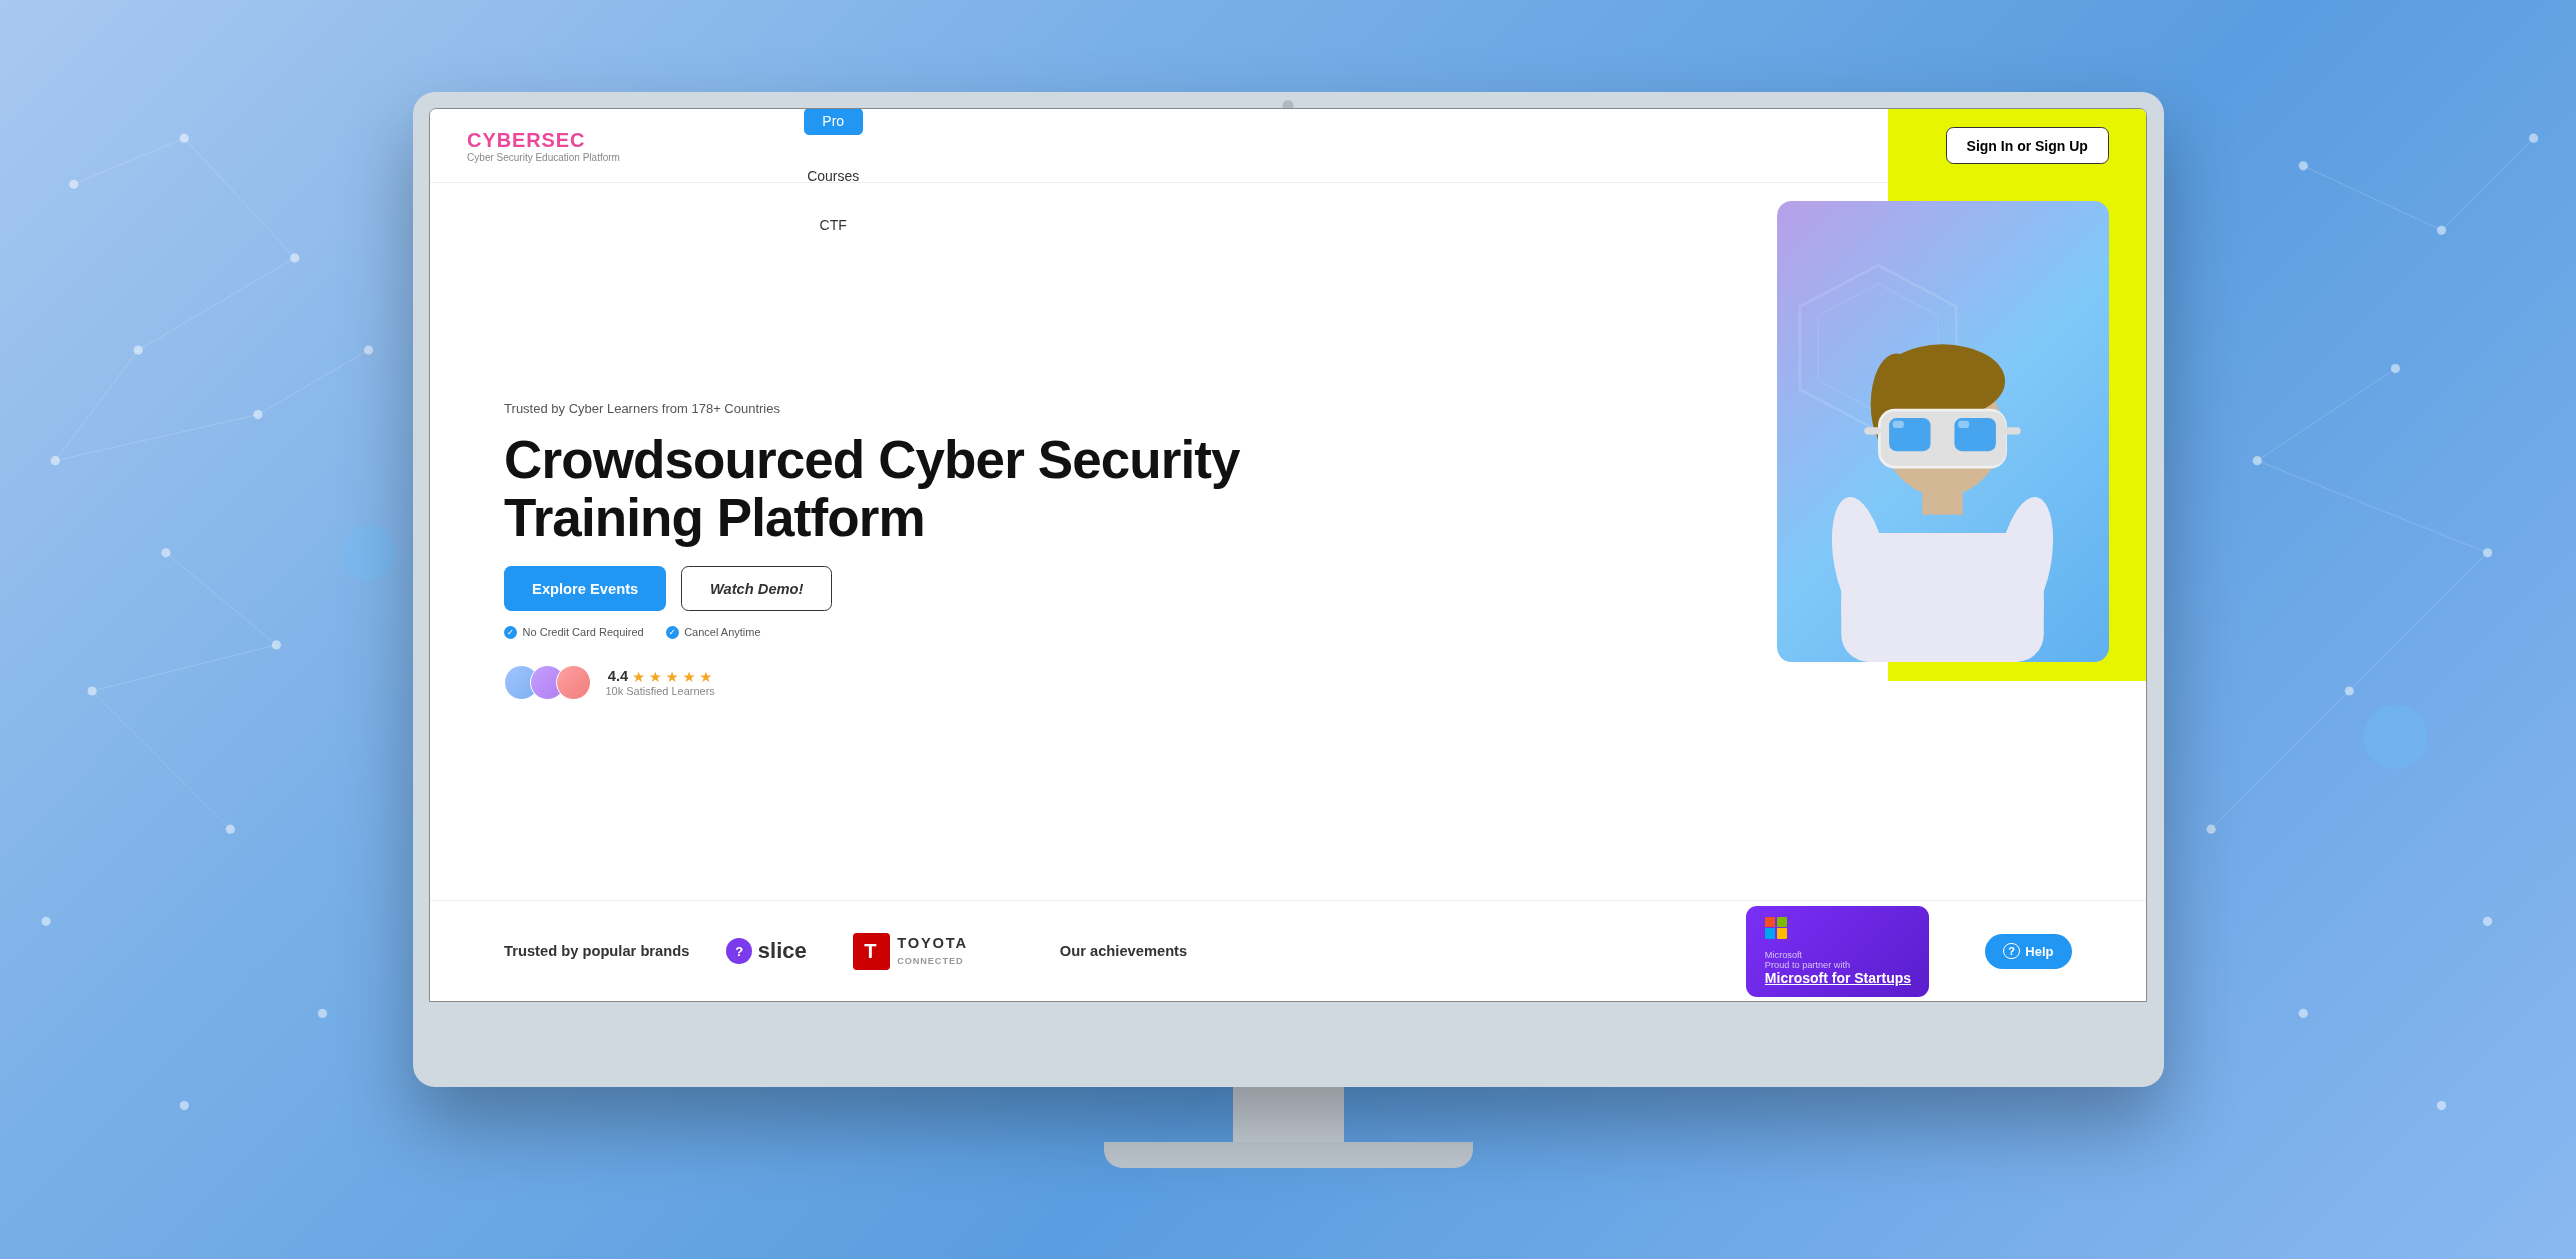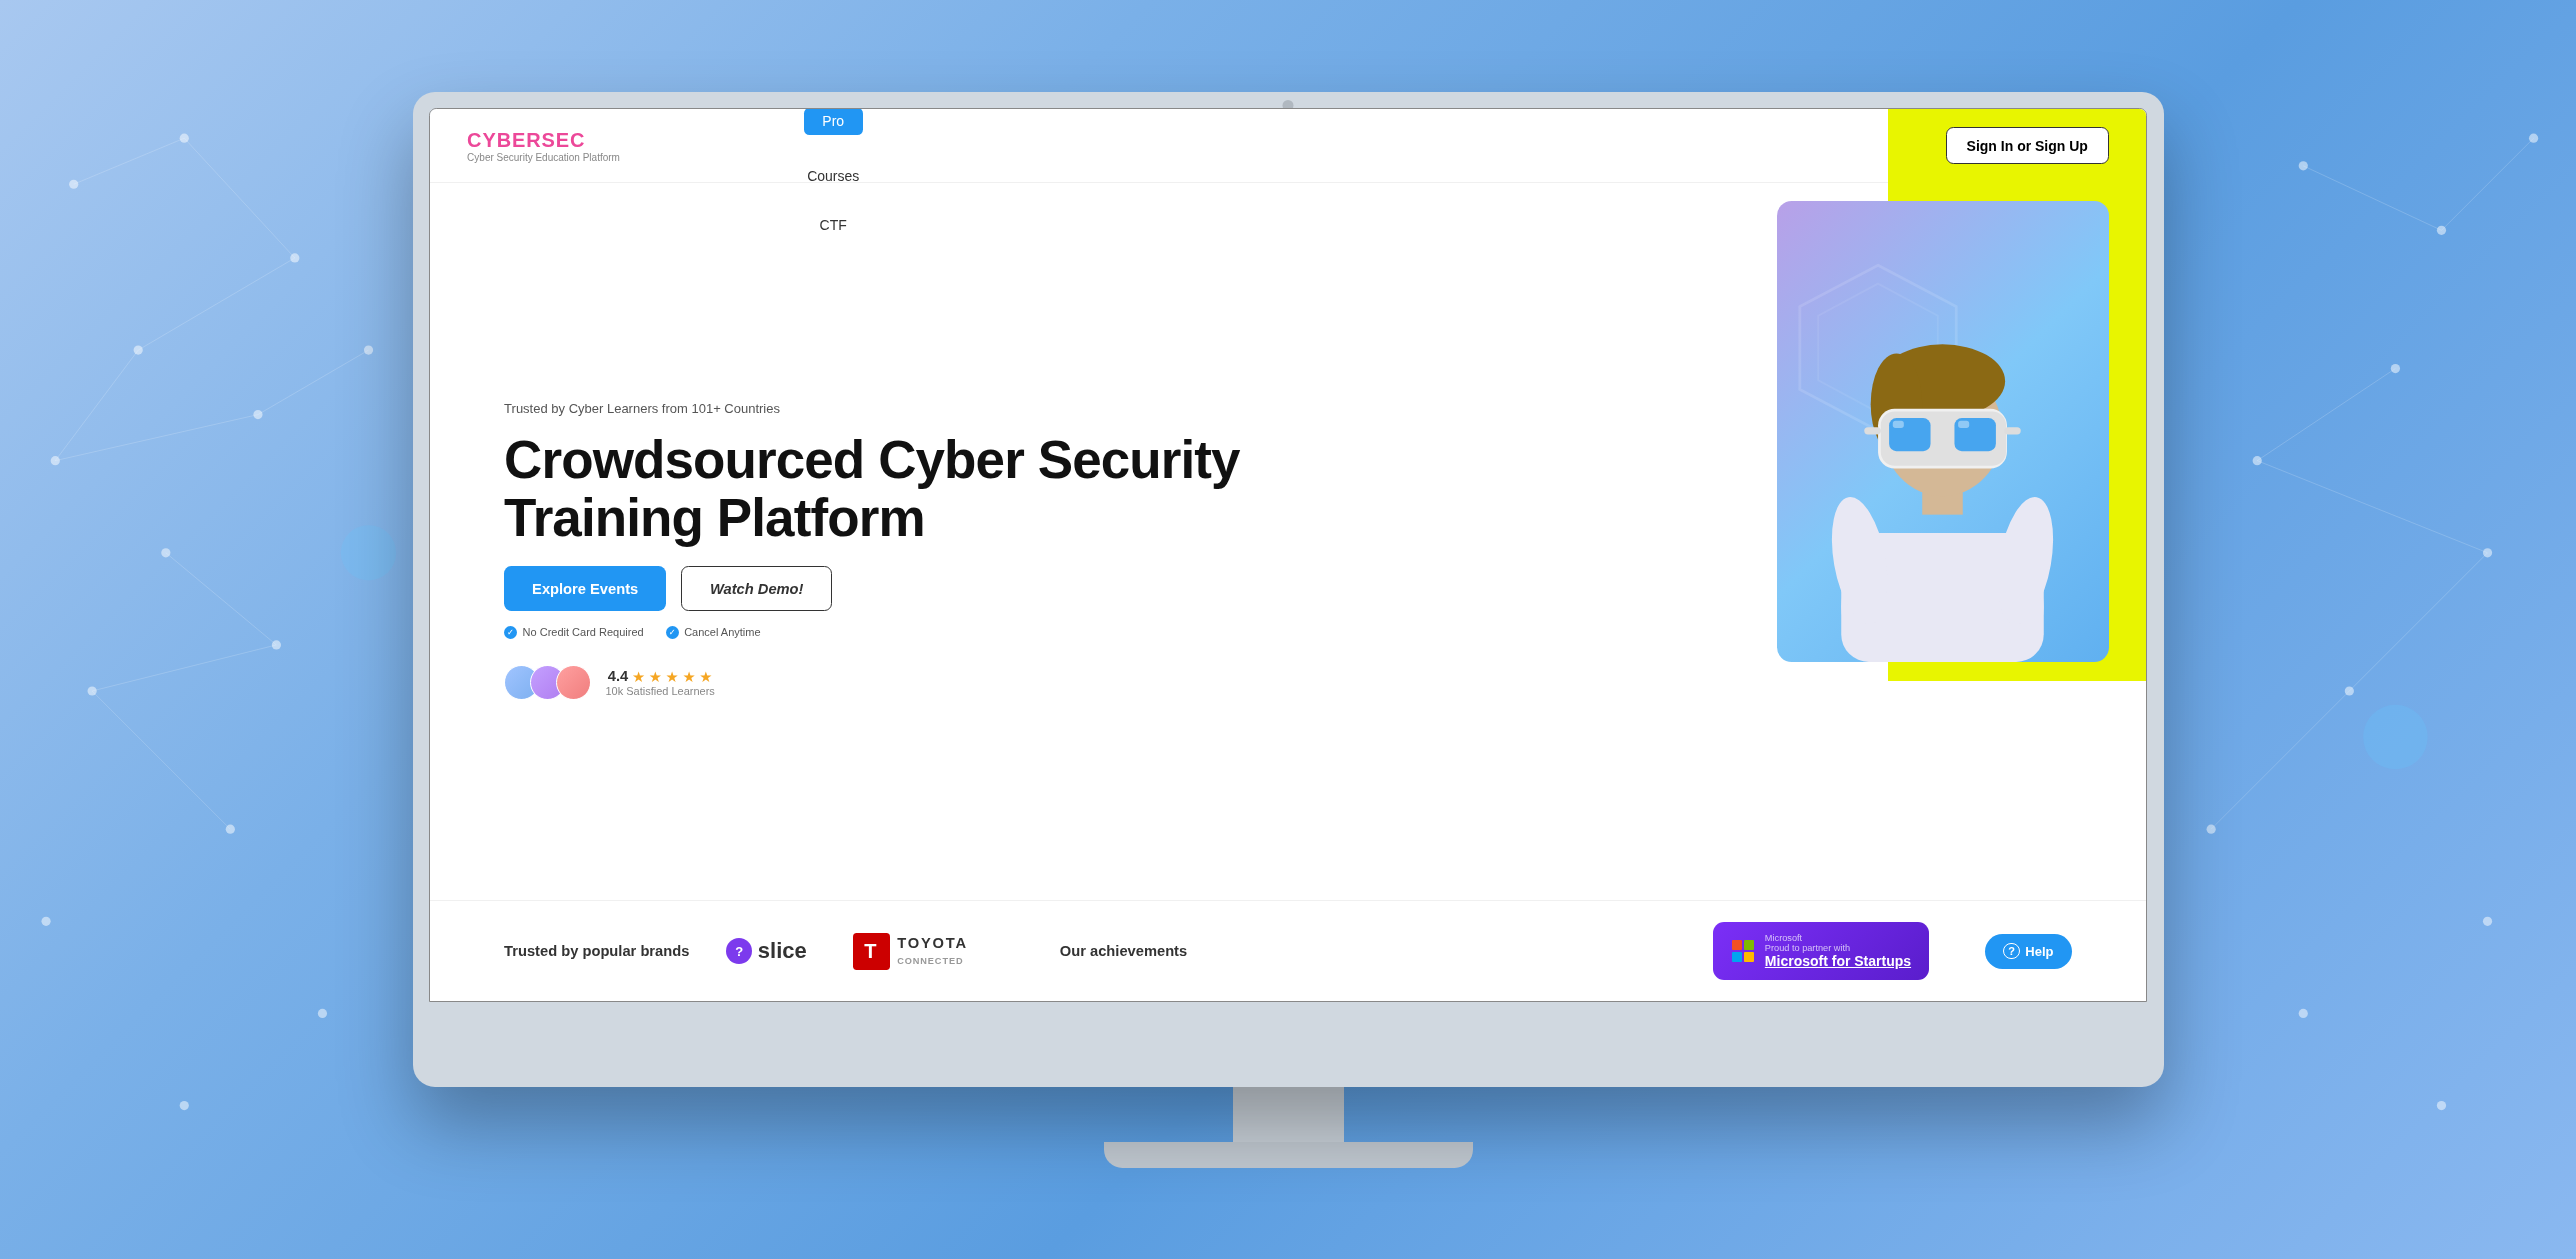--- a/index.html
+++ b/index.html
@@ -429,23 +429,24 @@
       font-weight: 600;
       color: #333;
       margin-left: 55px;
     }
 
     .microsoft-badge {
       background: linear-gradient(135deg, #7b2ff7, #5a1dcc);
       border-radius: 11px;
       padding: 11px 18.4px;
       display: flex;
-      align-items: center;
+      align-items: flex-start;
       gap: 11px;
       margin-left: auto;
+      flex-direction: column;
     }
 
     .ms-logo {
       display: grid;
       grid-template-columns: 1fr 1fr;
       gap: 1.8px;
       width: 22px;
       height: 22px;
     }
 
@@ -570,21 +571,21 @@
 
           <div class="yellow-block-header"></div>
 
           <div class="header-right">
             <button class="sign-in-btn">Sign In or Sign Up</button>
           </div>
         </header>
 
         <div class="hero">
           <div class="hero-left">
-            <p class="hero-trusted-text">Trusted by Cyber Learners from 101+ Countries</p>
+            <p class="hero-trusted-text">Trusted by Cyber Learners from 178+ Countries</p>
             <h1 class="hero-title">Crowdsourced Cyber Security Training Platform</h1>
 
             <div class="hero-buttons">
               <button class="btn-explore">Explore Events</button>
               <button class="btn-demo">Watch Demo!</button>
             </div>
 
             <div class="hero-badges">
               <div class="badge-item">
                 <div class="badge-check">✓</div>

